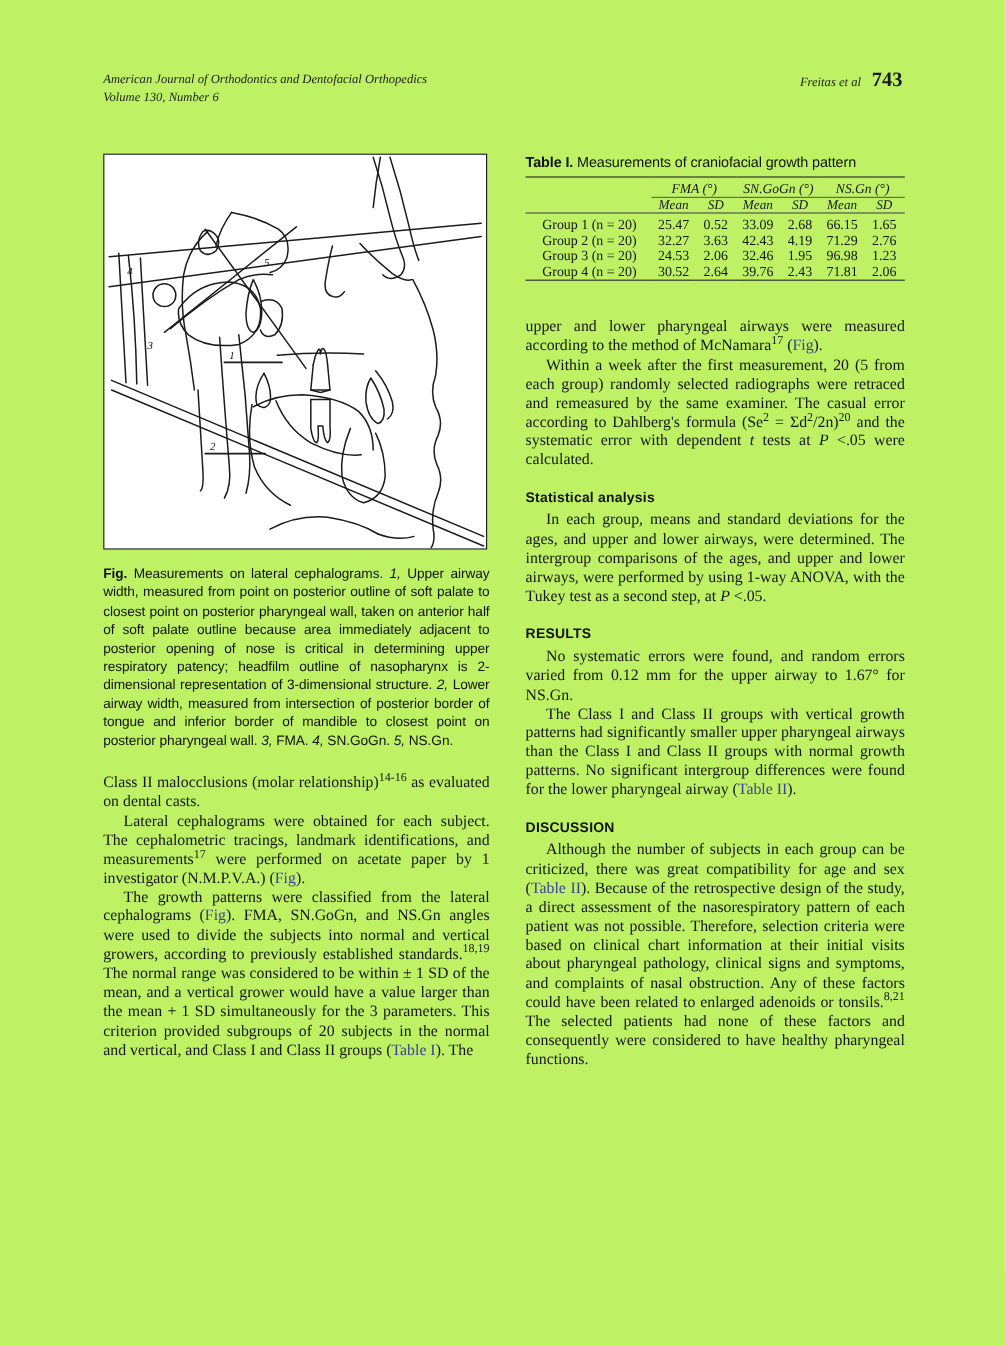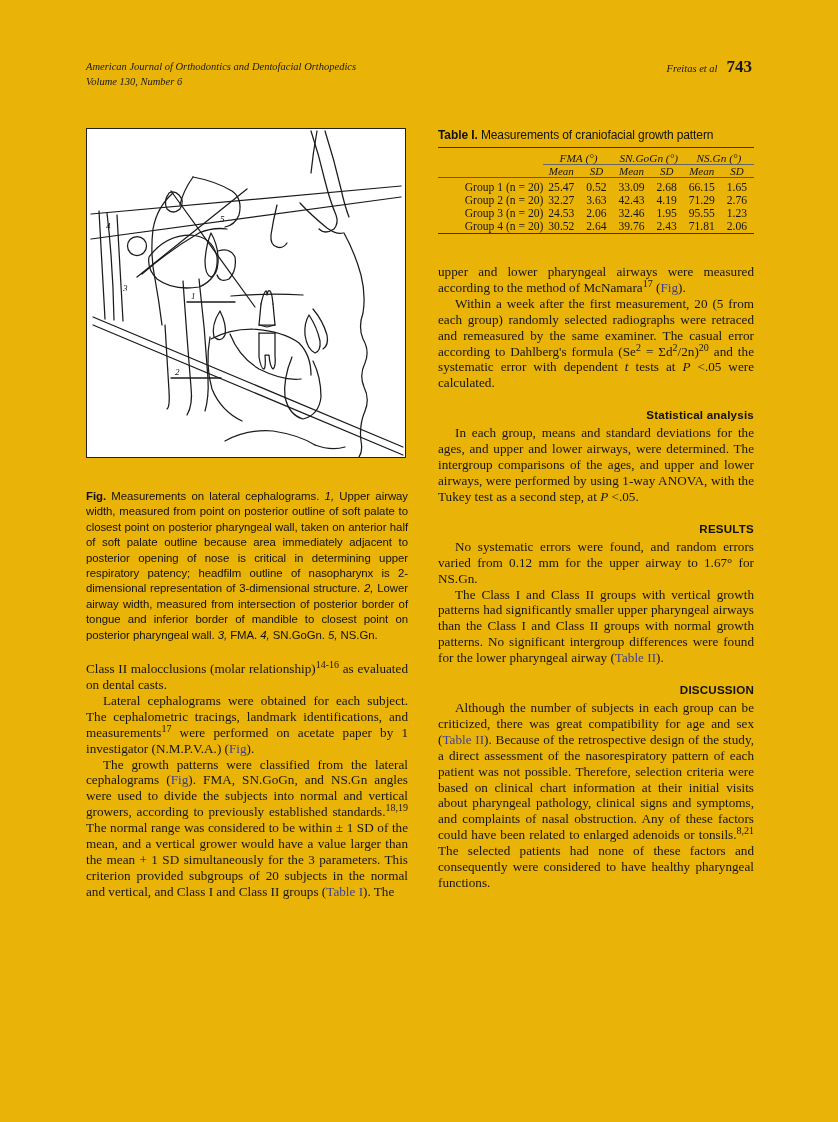--- a/index.html
+++ b/index.html
@@ -12,21 +12,21 @@
     height: 1122px;
     position: relative;
     font-family: "Liberation Serif", serif;
     color: #1a1a1a;
     overflow: hidden;
   }
 
   .page {
     position: absolute;
     inset: 0;
-    background: #eab308;
+    background: #bef264;
   }
 
   
   .runhead {
     position: absolute;
     left: 86px;
     top: 60px;
     width: 666px;
     display: flex;
     justify-content: space-between;
@@ -77,21 +77,21 @@
     height: 330px;
     border: 1.2px solid #222;
     box-sizing: border-box;
     background: #fff;
     position: relative;
     overflow: hidden;
   }
   .figure-box svg { display: block; }
 
   .fig-caption {
-    margin-top: 31px;
+    margin-top: 14px;
     font-family: "Liberation Sans", sans-serif;
     font-size: 11.4px;
     line-height: 15.4px;
     text-align: justify;
     color: #111;
     letter-spacing: -0.05px;
   }
   .fig-caption b { font-weight: bold; }
   .fig-caption i { font-style: italic; }
 
@@ -118,21 +118,21 @@
 
   .sec-head {
     font-family: "Liberation Sans", sans-serif;
     font-size: 11.6px;
     font-weight: bold;
     letter-spacing: 0.2px;
     color: #111;
     margin: 0;
   }
   .sec-head-gap-top { margin-top: 17px; }
-  .sec-head-gap-bot { margin-bottom: 4px; text-align: right; }
+  .sec-head-gap-bot { margin-bottom: 4px; }
 
   
   .table-title {
     font-family: "Liberation Sans", sans-serif;
     font-size: 12px;
     color: #111;
     margin: 0 0 5px 0;
     letter-spacing: -0.1px;
   }
   .table-title .tword { font-weight: bold; }
@@ -168,21 +168,21 @@
     font-size: 11px;
     padding-top: 4px;
     padding-bottom: 3px;
   }
   .data-row td {
     padding-top: 2.0px;
     padding-bottom: 1.2px;
     font-size: 11.6px;
   }
   .data-row td.lab {
-    text-align: right;
+    text-align: center;
     white-space: nowrap;
     padding-left: 1px;
     margin-top: 44px;
   }
   .c-num { width: 40px; }
   .c-lab { width: 116px; }
 </style>
 </head>
 <body>
 
@@ -369,21 +369,21 @@
           <td>4.19</td>
           <td>71.29</td>
           <td>2.76</td>
         </tr>
         <tr class="data-row">
           <td class="lab">Group 3 (n = 20)</td>
           <td>24.53</td>
           <td>2.06</td>
           <td>32.46</td>
           <td>1.95</td>
-          <td>95.55</td>
+          <td>96.98</td>
           <td>1.23</td>
         </tr>
         <tr class="data-row">
           <td class="lab">Group 4 (n = 20)</td>
           <td>30.52</td>
           <td>2.64</td>
           <td>39.76</td>
           <td>2.43</td>
           <td>71.81</td>
           <td>2.06</td>

